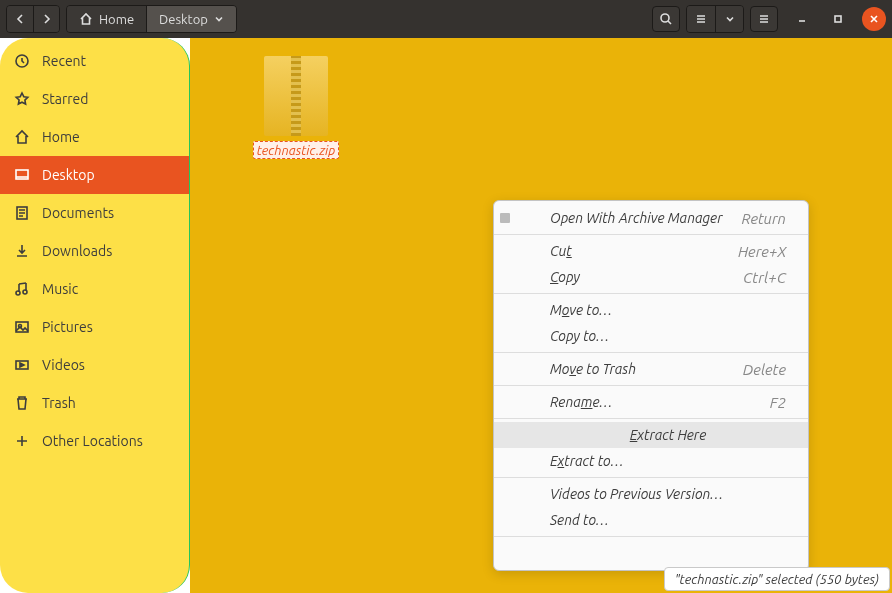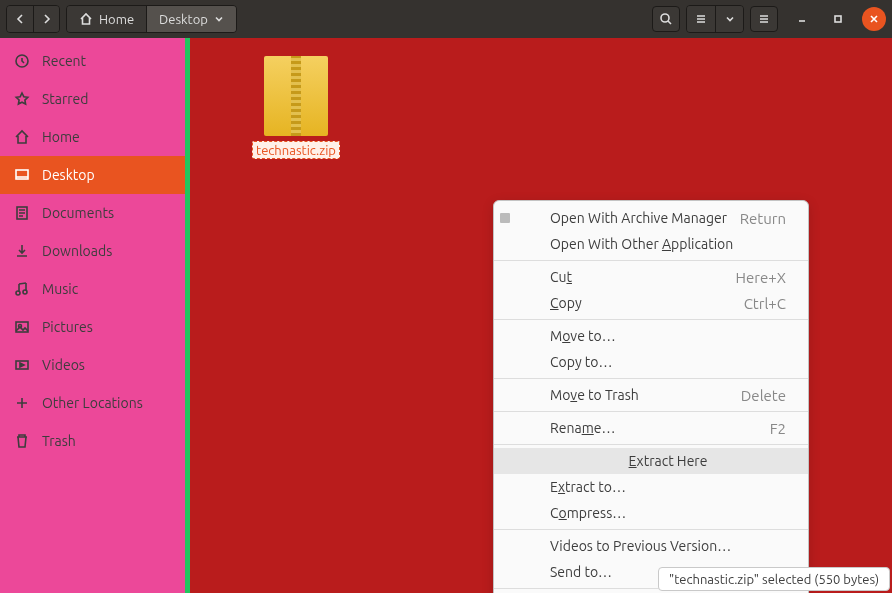--- a/index.html
+++ b/index.html
@@ -34,30 +34,30 @@
 .win-btn {
   width: 24px; height: 24px; border-radius: 12px; display: flex;
   align-items: center; justify-content: center; cursor: pointer; margin-left: 6px;
 }
 .win-close { background: #e95420; }
 
 
 .main { display: flex; height: calc(100% - 38px); }
 
 
-.sidebar { width: 190px; border-right: 5px solid #22c55e; background: #ec4899; padding-top: 4px; }
+.sidebar { width: 190px; border-right: 1px solid #22c55e; background: #fde047; padding-top: 4px; border-radius: 28px; }
 .side-item {
   height: 38px; display: flex; align-items: center; gap: 12px;
   padding: 0 14px; font-size: 14px; color: #3d3d3d; cursor: pointer;
 }
 .side-item.active { background: #e95420; color: #fff; }
 .side-item svg { width: 16px; height: 16px; flex-shrink: 0; }
 
 
-.content { flex: 1; position: relative; background: #b91c1c; }
+.content { flex: 1; position: relative; background: #eab308; font-style: italic; }
 .file-grid { padding: 18px 0 0 60px; }
 .file-item { width: 92px; text-align: center; cursor: pointer; }
 .file-icon {
   width: 64px; height: 80px; margin: 0 auto 4px;
   background: linear-gradient(#f5d060, #e6b422);
   border-radius: 2px; position: relative; display: flex; justify-content: center;
 }
 .file-icon::before {
   content: ""; position: absolute; top: 0; bottom: 0; left: 50%; transform: translateX(-50%);
   width: 10px;
@@ -229,29 +229,29 @@
       </div>
       <div class="side-item">
         <svg class="icon" viewBox="0 0 16 16">
           <rect x="2" y="4" width="12" height="8"></rect>
           <path d="M6 6l4 2-4 2z" fill="currentColor"></path>
         </svg>
         <span>Videos</span>
       </div>
       <div class="side-item">
         <svg class="icon" viewBox="0 0 16 16">
+          <path d="M3 4h10M5 4V2h6v2M4 4l1 10h6l1-10"></path>
+        </svg>
+        <span>Trash</span>
+      </div>
+      <div class="side-item">
+        <svg class="icon" viewBox="0 0 16 16">
           <path d="M3 8h10M8 3v10"></path>
         </svg>
         <span>Other Locations</span>
-      </div>
-      <div class="side-item">
-        <svg class="icon" viewBox="0 0 16 16">
-          <path d="M3 4h10M5 4V2h6v2M4 4l1 10h6l1-10"></path>
-        </svg>
-        <span>Trash</span>
       </div>
     </div>
 
   <div class="content">
     <div class="file-grid">
       <div class="file-item">
         <div class="file-icon"></div>
         <span class="file-label">technastic.zip</span>
       </div>
     </div>
@@ -259,23 +259,20 @@
     <div class="ctx" id="ctx">
         <div class="ctx-item">
           <span class="ctx-icon">
             <svg width="12" height="12" viewBox="0 0 12 12" style="fill:#bbb">
               <rect x="1" y="1" width="10" height="10" rx="1"></rect>
             </svg>
           </span>
           <span class="ctx-label">Open With Archive Manager</span>
           <span class="ctx-accel">Return</span>
         </div>
-        <div class="ctx-item">
-          <span class="ctx-label">Open With Other <span class="mn">A</span>pplication</span>
-        </div>
         <div class="ctx-sep"></div>
         <div class="ctx-item">
           <span class="ctx-label">Cu<span class="mn">t</span></span>
           <span class="ctx-accel">Here+X</span>
         </div>
         <div class="ctx-item">
           <span class="ctx-label"><span class="mn">C</span>opy</span>
           <span class="ctx-accel">Ctrl+C</span>
         </div>
         <div class="ctx-sep"></div>
@@ -295,23 +292,20 @@
           <span class="ctx-label">Rena<span class="mn">m</span>e…</span>
           <span class="ctx-accel">F2</span>
         </div>
         <div class="ctx-sep"></div>
         <div class="ctx-item hover">
           <span class="ctx-label"><span class="mn">E</span>xtract Here</span>
         </div>
         <div class="ctx-item">
           <span class="ctx-label">E<span class="mn">x</span>tract to…</span>
         </div>
-        <div class="ctx-item">
-          <span class="ctx-label">C<span class="mn">o</span>mpress…</span>
-        </div>
         <div class="ctx-sep"></div>
         <div class="ctx-item">
           <span class="ctx-label">Videos to Previous Version…</span>
         </div>
         <div class="ctx-item">
           <span class="ctx-label">Send to…</span>
         </div>
         <div class="ctx-sep"></div>
         <div class="ctx-item"></div>
       </div>

